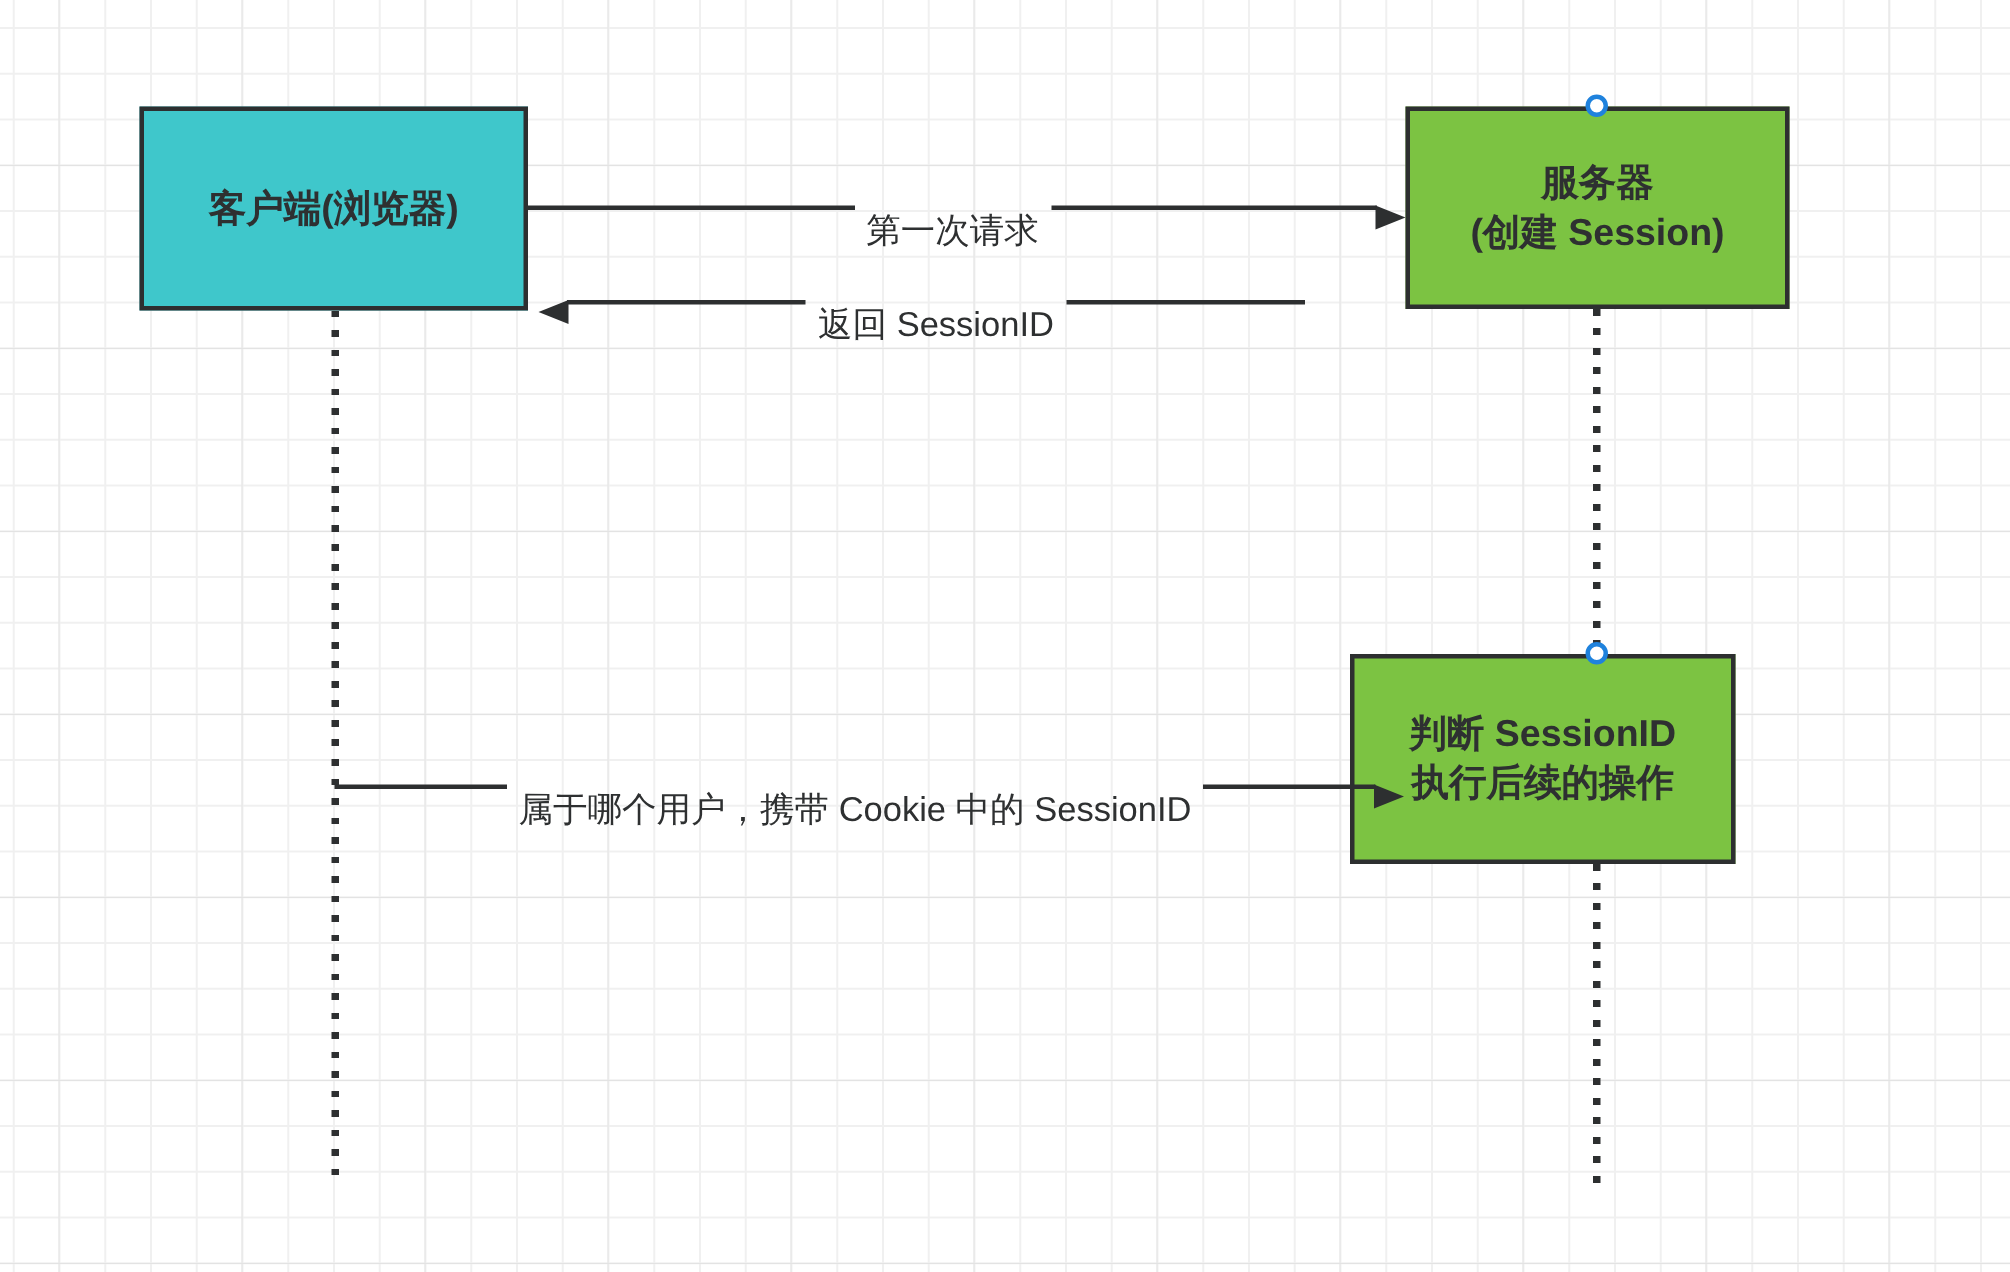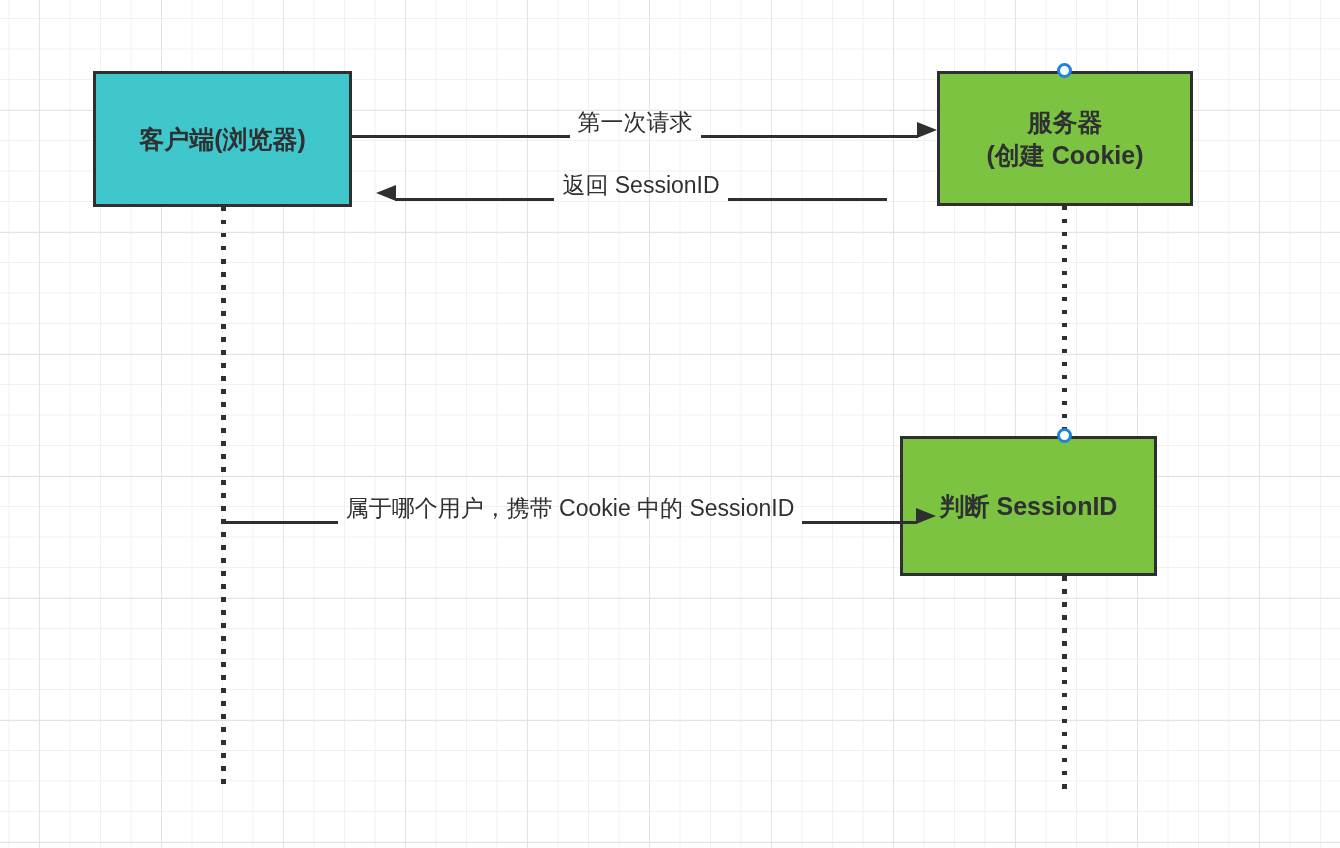--- a/index.html
+++ b/index.html
@@ -45,61 +45,62 @@
   .ll-client{left:221px;top:207px;height:583px;}
   .ll-server-upper{left:1062px;top:206px;height:230px;}
   .ll-server-lower{left:1062px;top:576px;height:214px;}
   .handle{
     position:absolute;width:15px;height:15px;box-sizing:border-box;
     border:3px solid var(--handle);border-radius:50%;background:#ffffff;z-index:5;
   }
   .handle-server{left:1057px;top:63px;}
   .handle-judge{left:1057px;top:428px;}
   .arrow{
-    position:absolute;height:32px;display:flex;align-items:flex-end;z-index:2;
+    position:absolute;height:32px;display:flex;align-items:flex-start;z-index:2;margin-top:31px;
   }
   .arrow .seg{flex:1;height:3px;background:var(--stroke);}
   .arrow .alabel{
     padding:0 8px;font-size:23px;font-weight:400;color:var(--text);
     white-space:nowrap;line-height:32px;
   }
   .head-right{
     width:0;height:0;margin-left:-1px;
     border-top:8px solid transparent;border-bottom:8px solid transparent;
     border-left:20px solid var(--stroke);
   }
   .head-left{
     width:0;height:0;margin-right:-1px;
     border-top:8px solid transparent;border-bottom:8px solid transparent;
     border-right:20px solid var(--stroke);
   }
   .arrow-1{left:352px;top:106px;width:585px;}
-  .arrow-2{left:356px;top:169px;width:511px;padding-left:20px;}
+  .arrow-2{left:339px;top:169px;width:511px;padding-left:20px;}
   .arrow-3{left:223px;top:492px;width:713px;}
 </style>
 </head>
 <body>
 
 <div class="canvas">
 
   <div class="lifeline ll-client"></div>
   <div class="lifeline ll-server-upper"></div>
   <div class="lifeline ll-server-lower"></div>
 
   <div class="box box-client">
     <span>客户端(浏览器)</span>
   </div>
 
   <div class="box box-server">
     <span>服务器</span>
-    <span>(创建 Cookie)</span>
+    <span>(创建 Session)</span>
   </div>
 
   <div class="box box-judge">
     <span>判断 SessionID</span>
+    <span>执行后续的操作</span>
   </div>
 
   <div class="handle handle-server"></div>
   <div class="handle handle-judge"></div>
 
   <div class="arrow arrow-1">
     <div class="seg"></div>
     <span class="alabel">第一次请求</span>
     <div class="seg"></div>
     <div class="head-right"></div>

